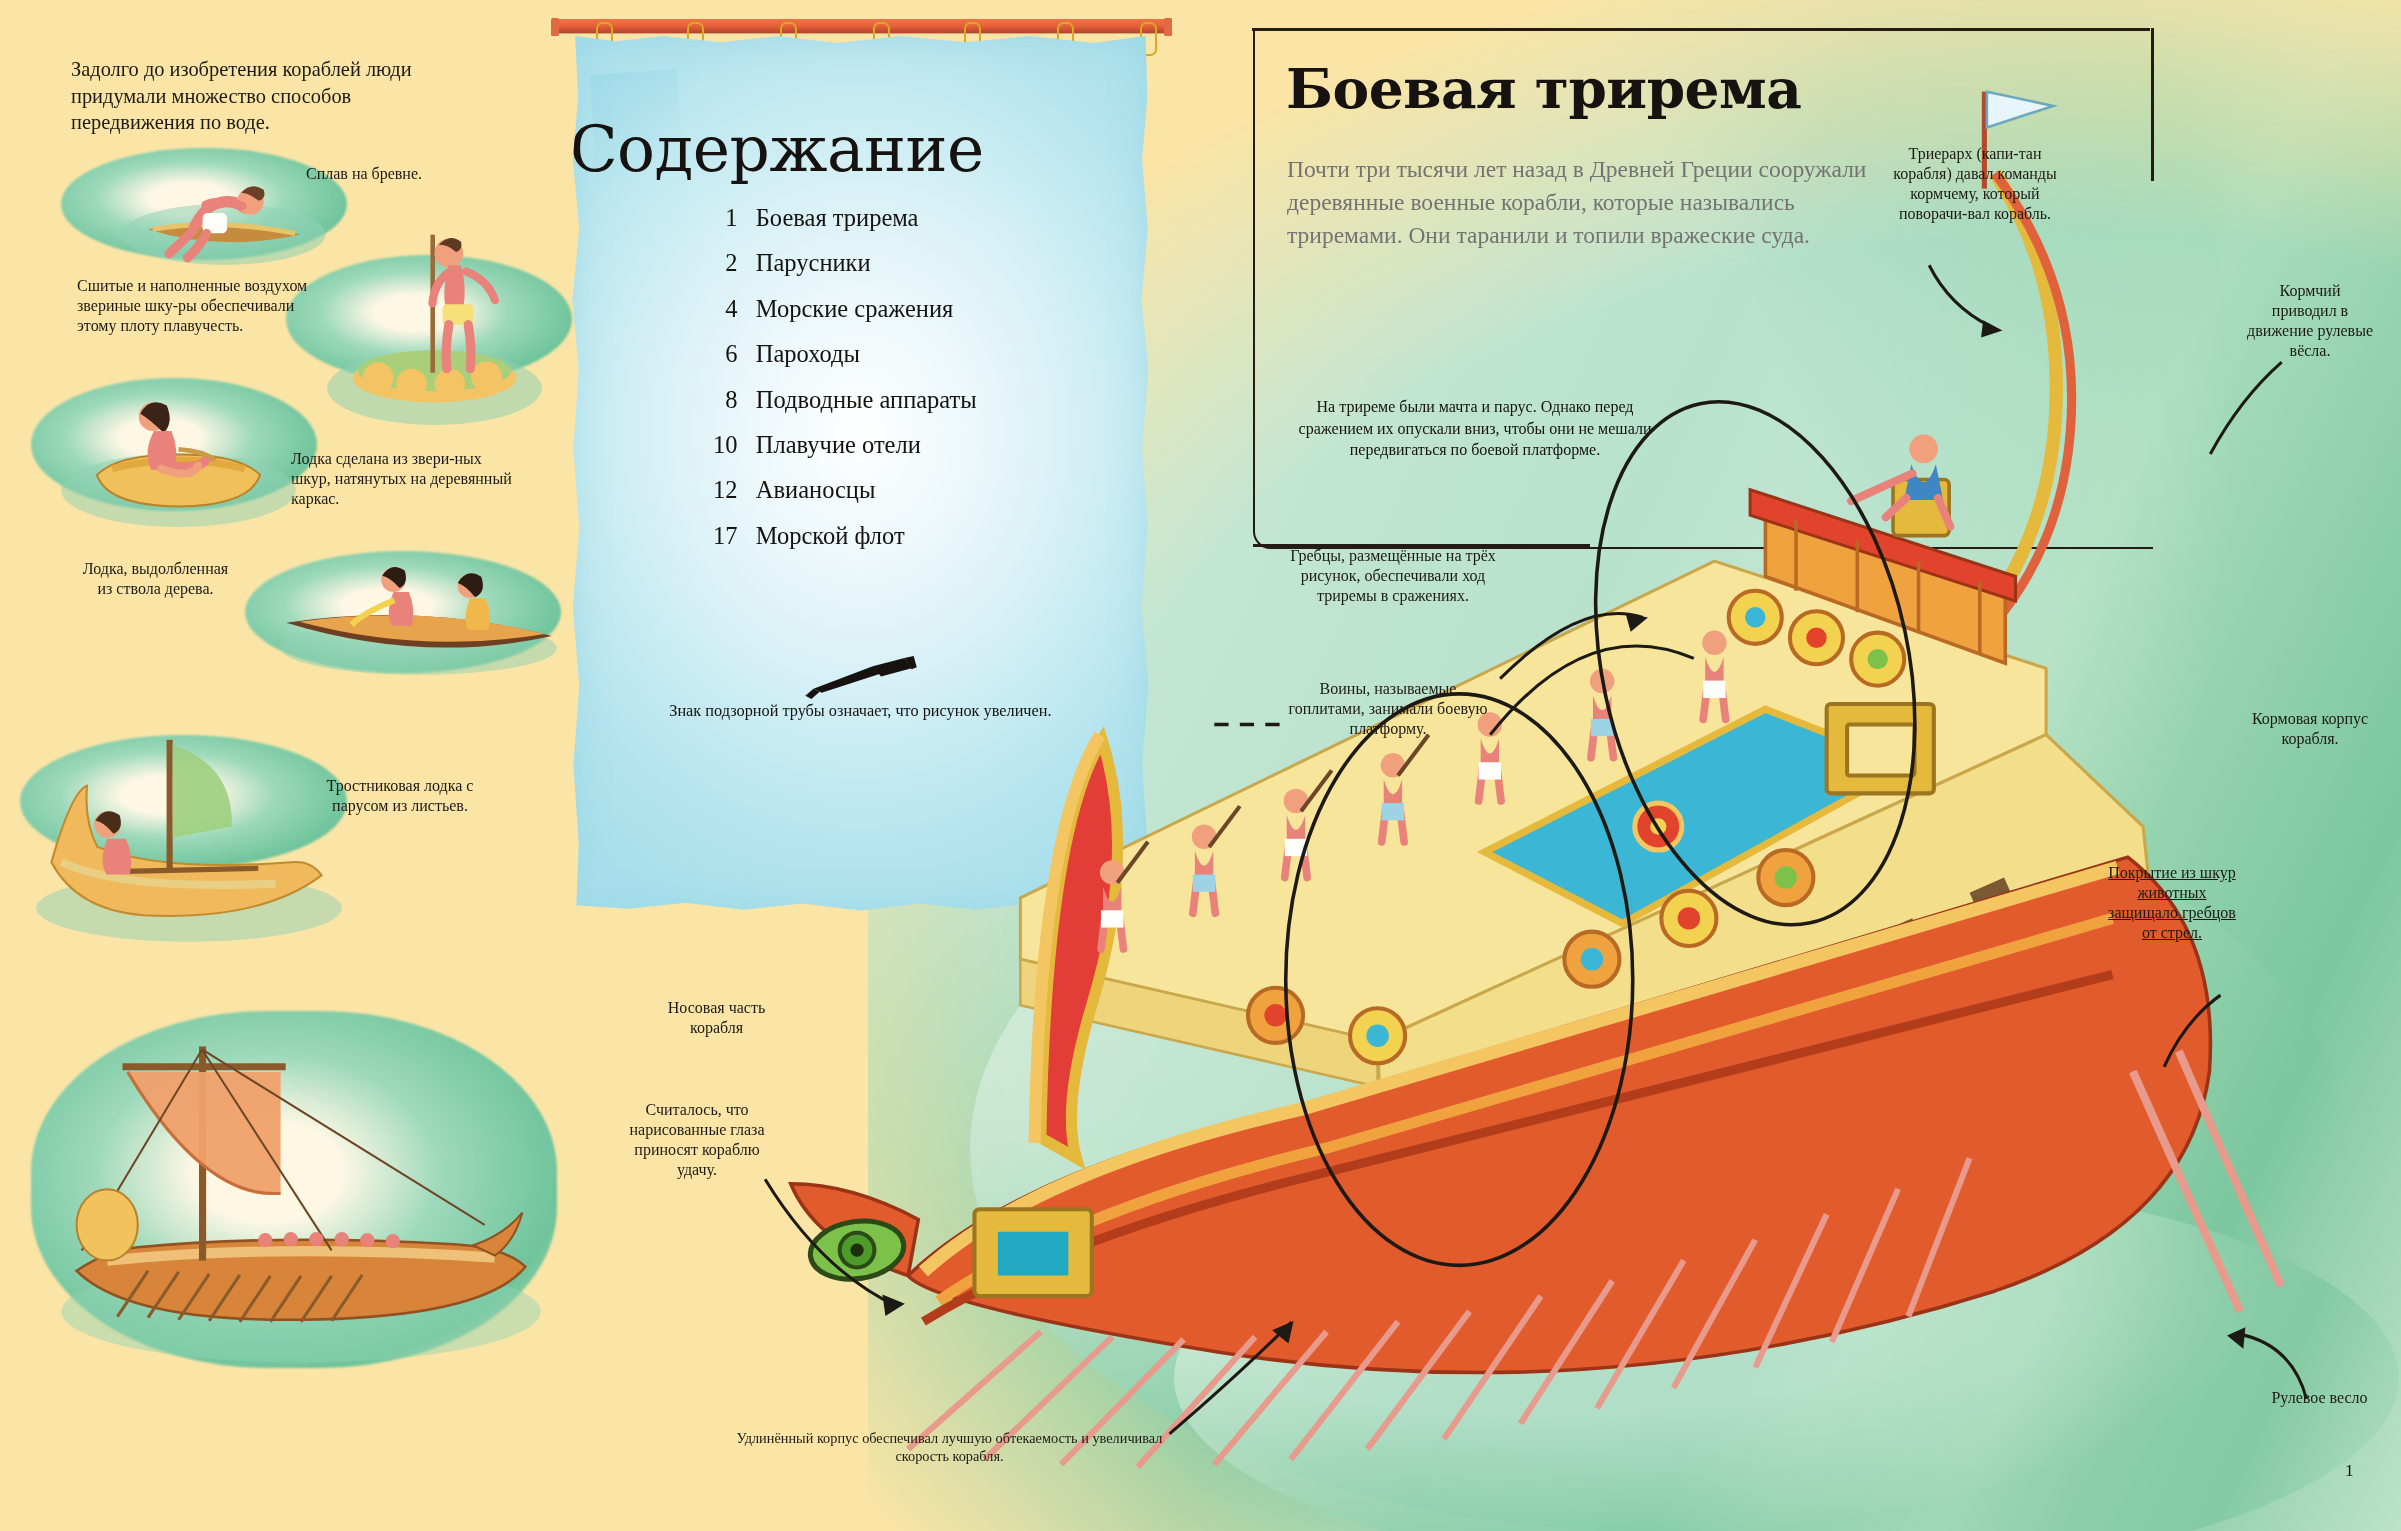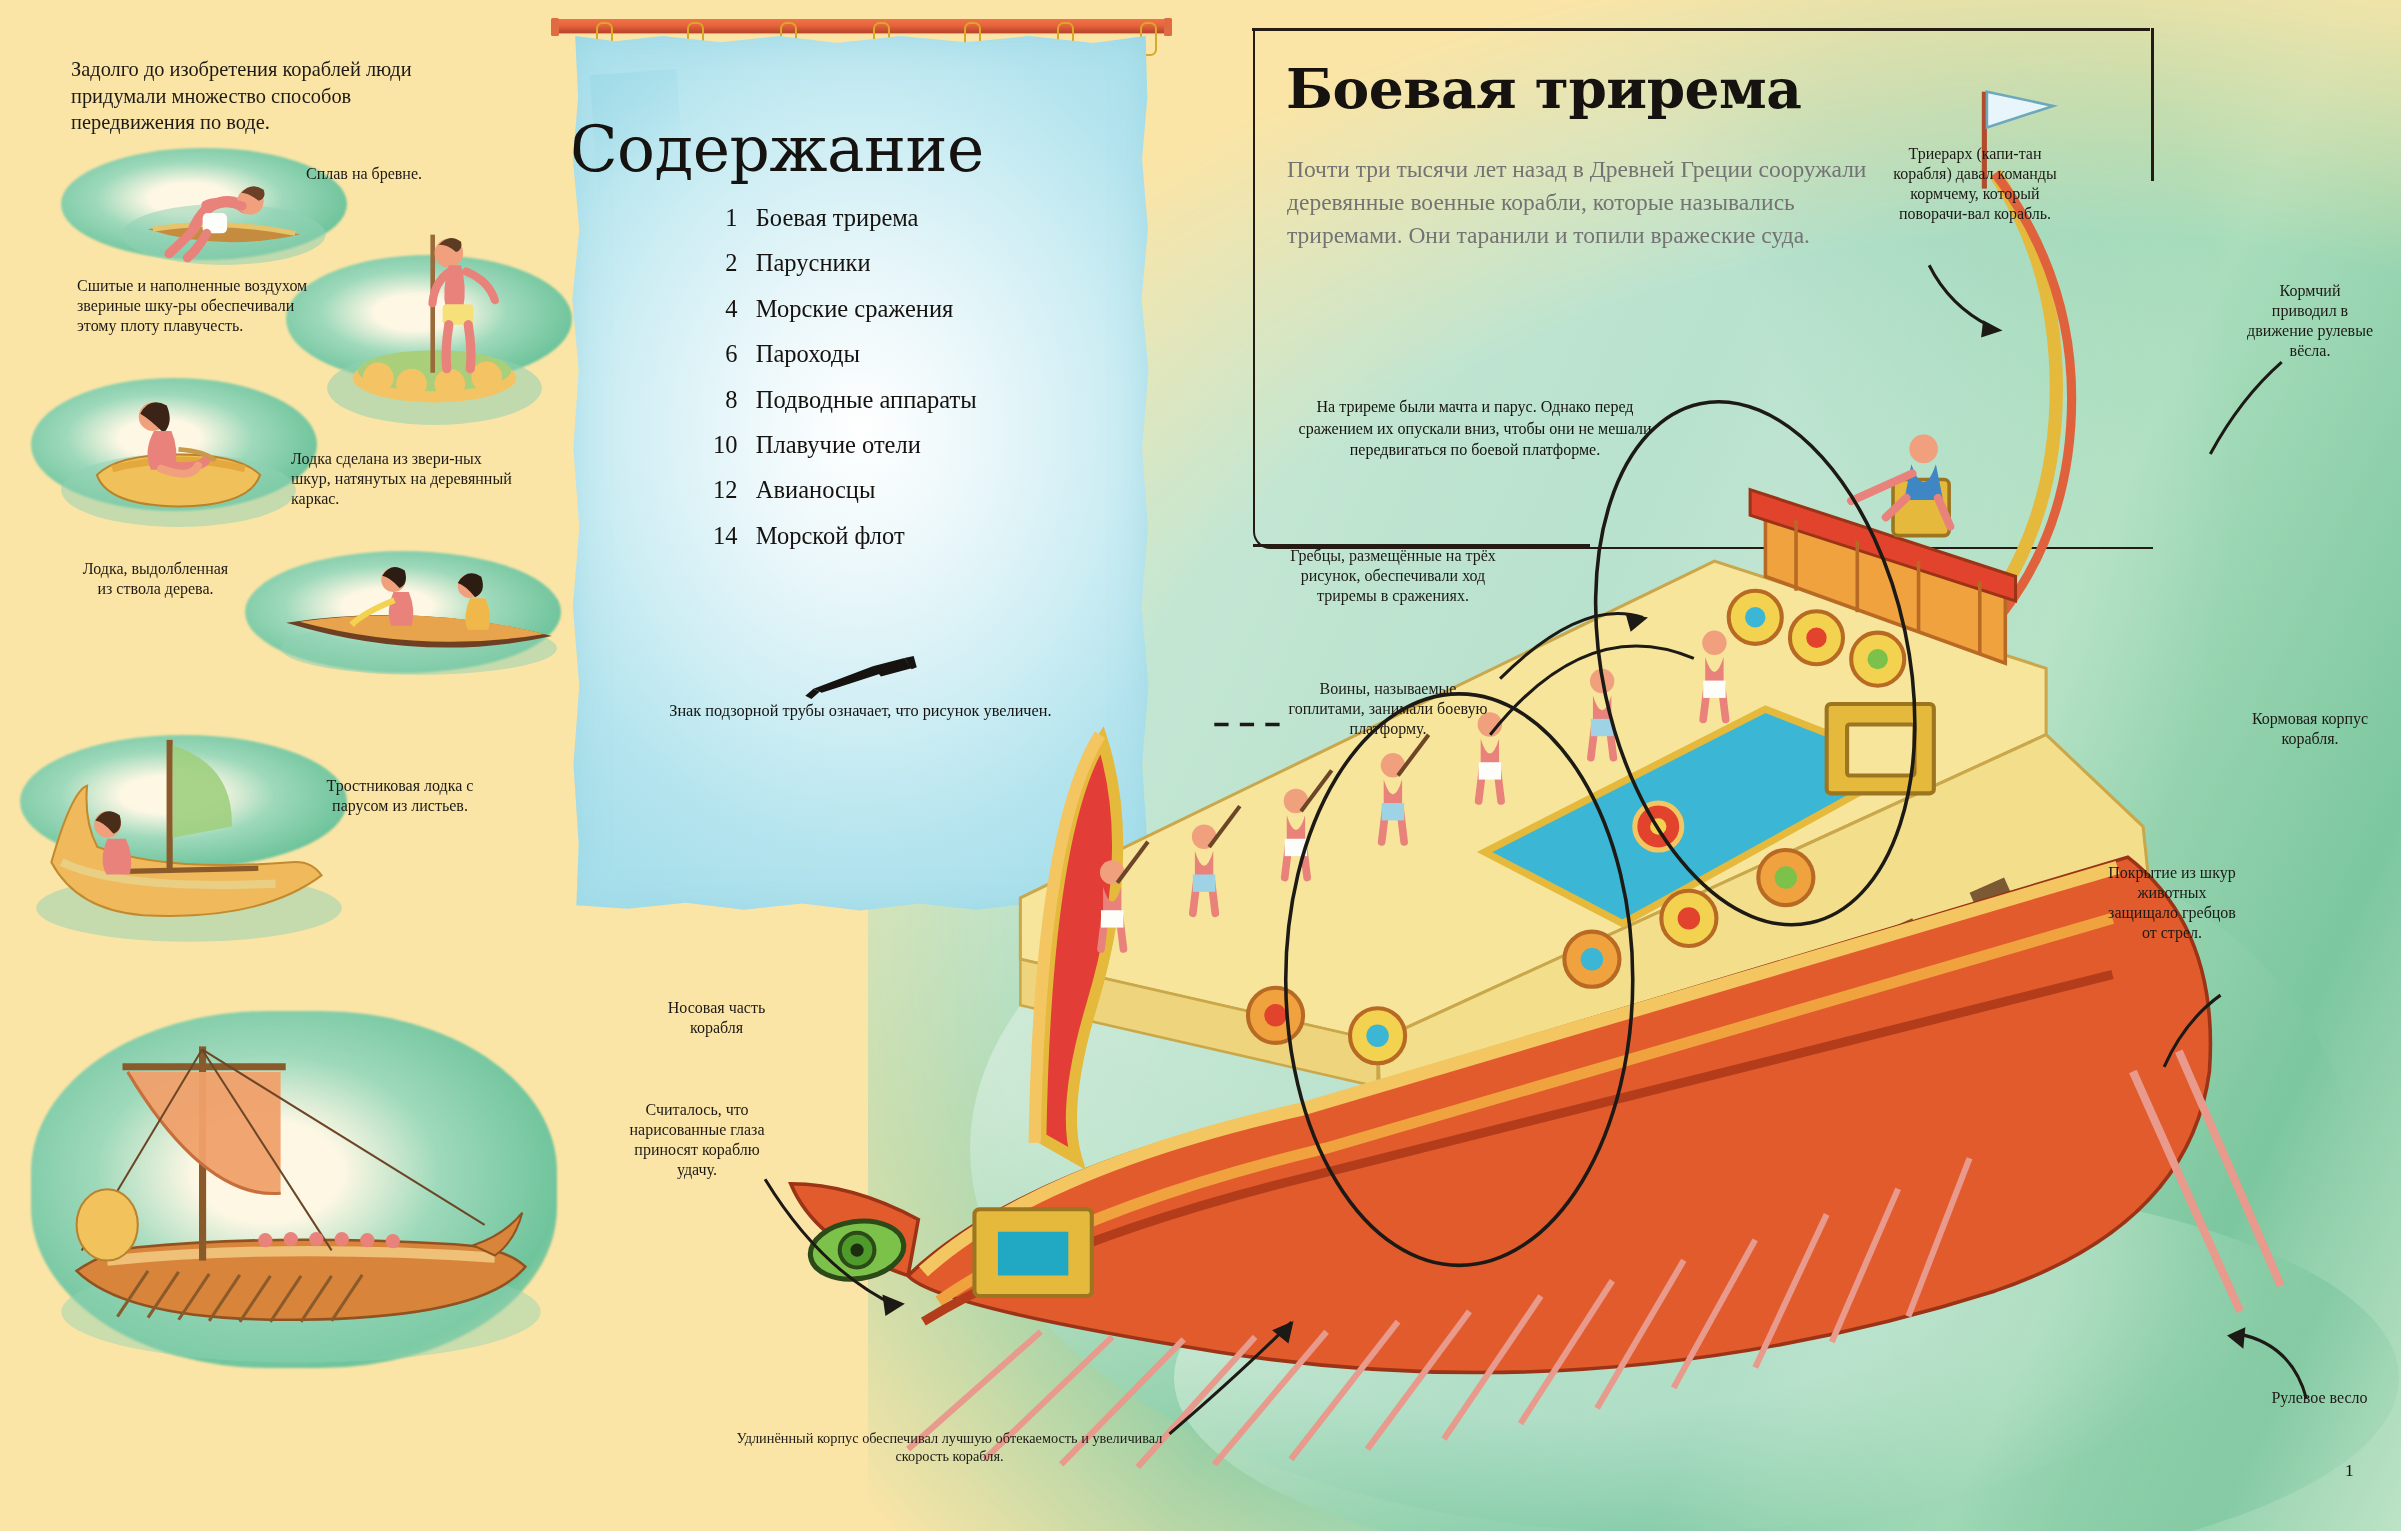--- a/index.html
+++ b/index.html
@@ -318,21 +318,21 @@
         </div>
         <div class="toc-row">
           <span class="toc-num">10</span>
           <span class="toc-lab">Плавучие отели</span>
         </div>
         <div class="toc-row">
           <span class="toc-num">12</span>
           <span class="toc-lab">Авианосцы</span>
         </div>
         <div class="toc-row">
-          <span class="toc-num">14</span>
+          <span class="toc-num">17</span>
           <span class="toc-lab">Морской флот</span>
         </div>
       </div>
 
 
       <div id="spyglass-wrap">
         <svg width="128" height="46" viewBox="0 0 250 90">
           <path d="M18 78 L34 64 L46 70 L30 84 Z" fill="#15120f"></path>
           <path d="M34 64 L150 20 L166 34 L50 72 Z" fill="#15120f"></path>
           <path d="M150 20 L212 4 L226 24 L166 40 Z" fill="#15120f"></path>
@@ -523,21 +523,21 @@
     <path d="M256 32 l44 8 l-34 28Z" fill="#1d1a16"></path>
   </svg>
 
   <div class="txt cap center" style="left:1286px;top:679px;width:204px;">Воины, называемые гоплитами, занимали боевую платформу.</div>
   <svg class="art" style="left:1485px;top:633px;" width="214" height="112" viewBox="0 0 420 220">
     <path d="M10 200 q190 -240 400 -150" stroke="#1d1a16" stroke-width="6" fill="none"></path>
   </svg>
 
   <div class="txt cap center" style="left:2246px;top:709px;width:128px;">Кормовая корпус корабля.</div>
 
-  <div class="txt cap center" style="left:2108px;top:863px;width:128px;">Покрытие из шкур животных защищало гребцов от стрел.</div>
+  <div class="txt cap center" style="left:2108px;top:863px;width:128px;text-decoration:underline;">Покрытие из шкур животных защищало гребцов от стрел.</div>
   <svg class="art" style="left:2159px;top:990px;" width="82" height="82" viewBox="0 0 160 160">
     <path d="M10 150 q40 -90 110 -140" stroke="#1d1a16" stroke-width="6" fill="none"></path>
   </svg>
 
   <div class="txt cap center" style="left:658px;top:998px;width:117px;">Носовая часть корабля</div>
 
   <div class="txt cap center" style="left:618px;top:1100px;width:158px;">Считалось, что нарисованные глаза приносят кораблю удачу.</div>
   <svg class="art" style="left:760px;top:1174px;" width="153" height="143" viewBox="0 0 300 280">
     <path d="M10 10 q110 180 260 250" stroke="#1d1a16" stroke-width="6" fill="none"></path>
     <path d="M240 236 l44 18 l-38 24Z" fill="#1d1a16"></path>

